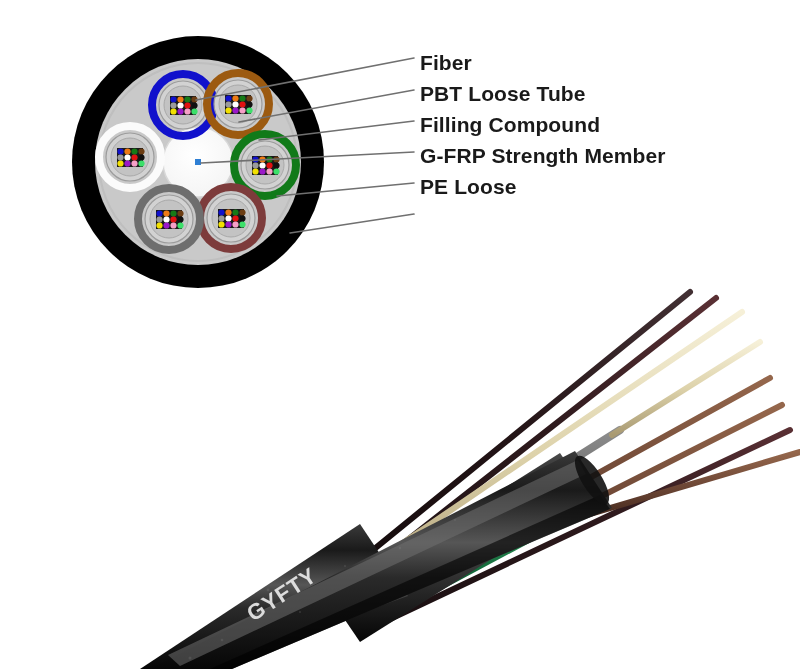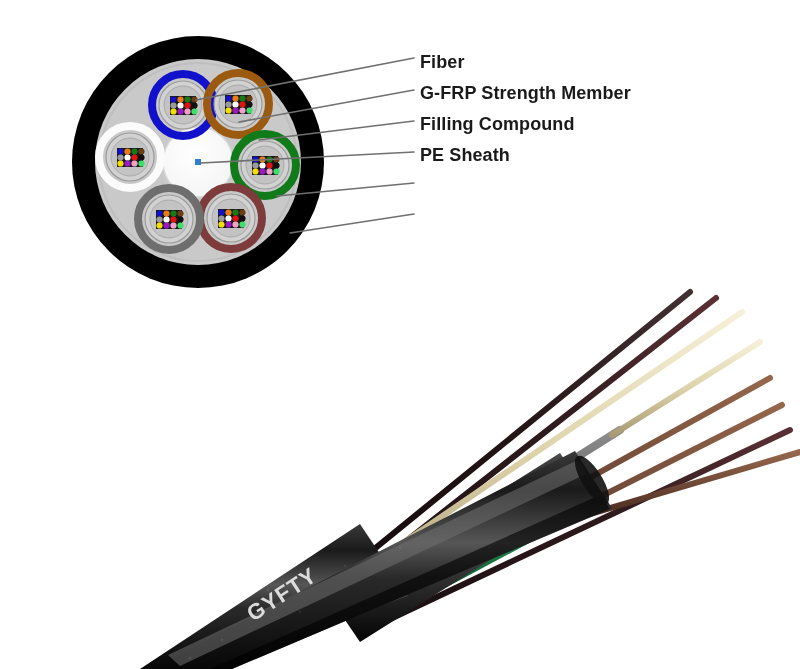--- a/index.html
+++ b/index.html
@@ -30,21 +30,21 @@
   }
   .callout-list {
     position: absolute;
     left: 420px;
     top: 47px;
     width: 360px;
   }
   .callout-item {
     height: 31px;
     line-height: 31px;
-    font-size: 18px;
+    font-size: 21px;
     font-weight: bold;
     color: #1a1a1a;
     letter-spacing: 0.1px;
     white-space: nowrap;
     font-family: "Liberation Sans", sans-serif;
   }
   svg { display: block; }
 </style>
 </head>
 <body>
@@ -208,23 +208,24 @@
       <line x1="239" y1="122" x2="414" y2="90"></line>
       <line x1="259" y1="140" x2="414" y2="121"></line>
       <line x1="201" y1="163" x2="414" y2="152"></line>
       <line x1="277" y1="196" x2="414" y2="183"></line>
       <line x1="290" y1="233" x2="414" y2="214"></line>
     </g>
   </svg>
 
   <div class="callout-list">
     <div class="callout-item">Fiber</div>
+    <div class="callout-item">PBT Loose Tube</div>
+    <div class="callout-item">Filling Compound</div>
     <div class="callout-item">G-FRP Strength Member</div>
-    <div class="callout-item">Filling Compound</div>
-    <div class="callout-item">PE Sheath</div>
+    <div class="callout-item">PE Loose</div>
   </div>
 
   <svg class="layer" width="800" height="669" viewBox="0 0 800 669" xmlns="http://www.w3.org/2000/svg" style="pointer-events:none;">
     <defs>
       <linearGradient id="jacketGrad" x1="0" y1="0" x2="0" y2="1">
         <stop offset="0%" stop-color="#3a3a3a"></stop>
         <stop offset="18%" stop-color="#1a1a1a"></stop>
         <stop offset="42%" stop-color="#565656"></stop>
         <stop offset="58%" stop-color="#2a2a2a"></stop>
         <stop offset="100%" stop-color="#070707"></stop>

